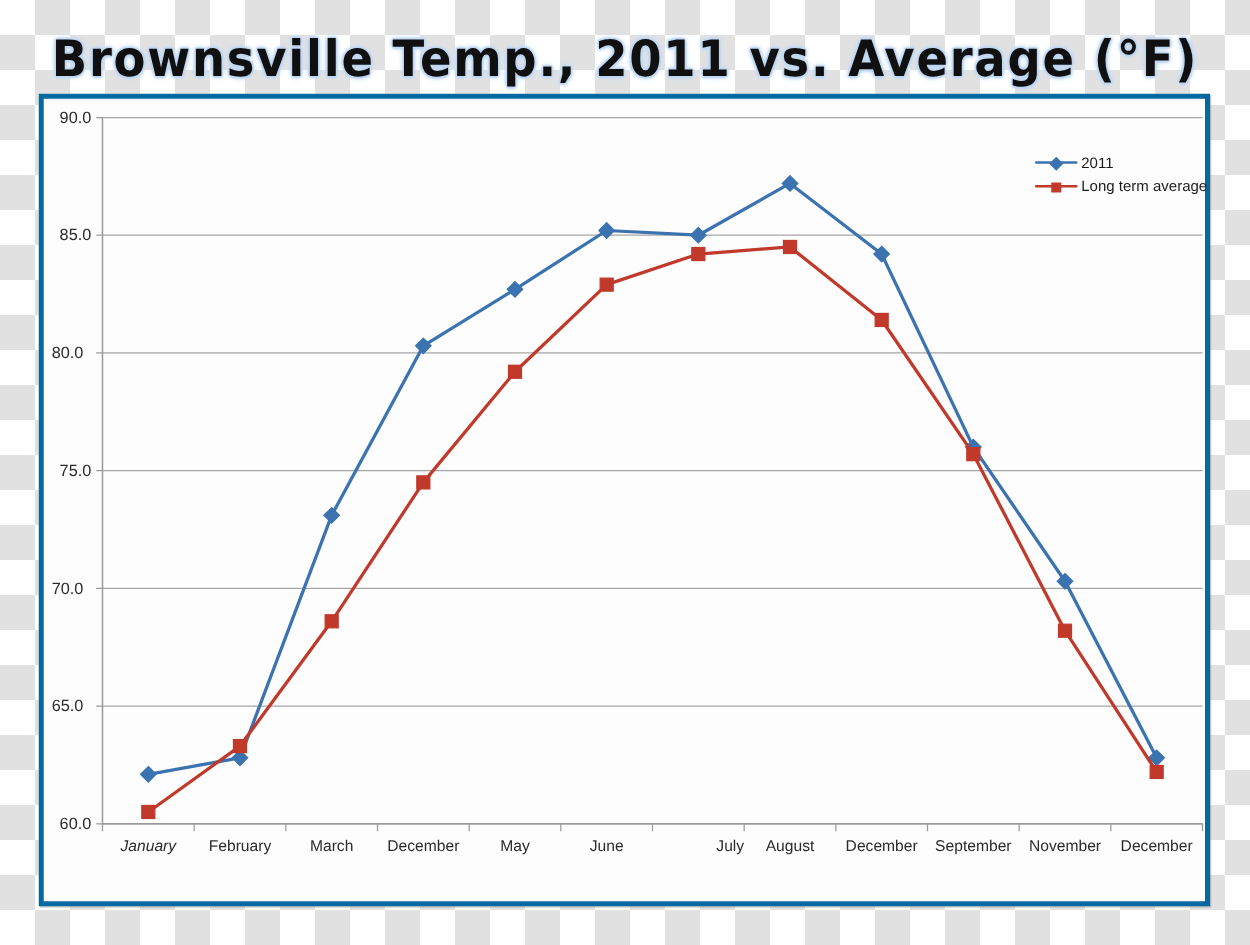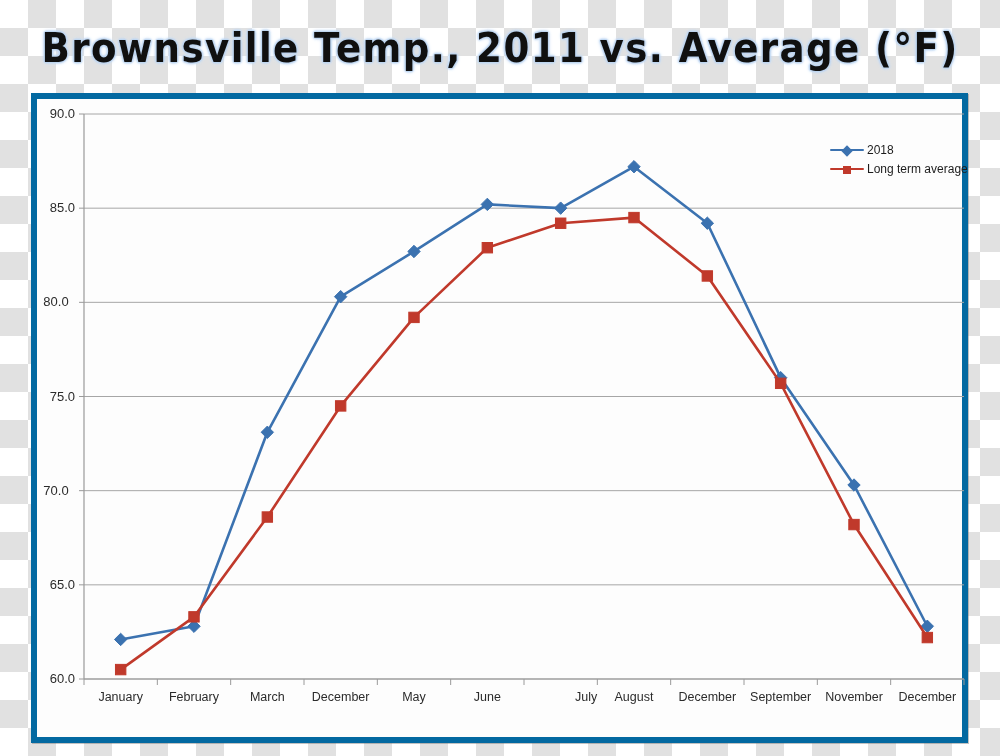--- a/index.html
+++ b/index.html
@@ -31,24 +31,23 @@
       1px 0 2px #b9d2ef, -1px 0 2px #b9d2ef,
       0 1px 2px #b9d2ef, 0 -1px 2px #b9d2ef;
     transform:scaleX(0.93);
     transform-origin:center center;
   }
 
   
   #chart-panel{
     position:absolute;left:31px;top:75px;width:937px;height:650px;
     background:#fdfdfd;
-    border:6px solid #0369a1;
+    border:4px solid #0369a1;
     box-shadow:1px 1px 0 rgba(120,120,120,.45);
     box-sizing:border-box;
-    margin-top:18px;
   }
 
   #plot-wrap{position:absolute;left:0;top:0;width:937px;height:650px;}
 
   .y-tick-label{
     position:absolute;
     right:908px;            
     font-size:13px;
     color:#2b2b2b;
     font-family:"Liberation Sans",sans-serif;
@@ -143,45 +142,45 @@
         <rect x="811.8" y="420.3666666666666" width="10.4" height="10.4" fill="#c0392b" stroke="#c0392b" stroke-width="1"></rect>
         <rect x="885.1333333333333" y="533.3666666666666" width="10.4" height="10.4" fill="#c0392b" stroke="#c0392b" stroke-width="1"></rect>
       </svg>
 
     <div id="y-labels">
         <div class="y-tick-label" style="right: auto; left: 0px; width: 38px; text-align: right; top: 7px;">90.0</div>
         <div class="y-tick-label" style="right: auto; left: 0px; width: 38px; text-align: right; top: 101.167px;">85.0</div>
         <div class="y-tick-label" style="right: auto; left: 0px; width: 38px; text-align: center; top: 195.333px;">80.0</div>
         <div class="y-tick-label" style="right: auto; left: 0px; width: 38px; text-align: right; top: 289.5px;">75.0</div>
         <div class="y-tick-label" style="right: auto; left: 0px; width: 38px; text-align: center; top: 383.667px;">70.0</div>
-        <div class="y-tick-label" style="right: auto; left: 0px; width: 38px; text-align: right; top: 477.833px;">65.0</div>
+        <div class="y-tick-label" style="right: auto; left: 0px; width: 38px; text-align: center; top: 477.833px;">65.0</div>
         <div class="y-tick-label" style="right: auto; left: 0px; width: 38px; text-align: right; top: 572px;">60.0</div>
       </div>
     <div id="x-labels">
-        <div class="x-tick-label" style="left: 47px; width: 73.3333px; top: 591px;">January</div>
+        <div class="x-tick-label" style="left: 47px; width: 73.3333px; top: 591px; font-style: italic;">January</div>
         <div class="x-tick-label" style="left: 120.333px; width: 73.3333px; top: 591px;">February</div>
         <div class="x-tick-label" style="left: 193.667px; width: 73.3333px; top: 591px;">March</div>
         <div class="x-tick-label" style="left: 267px; width: 73.3333px; top: 591px;">December</div>
         <div class="x-tick-label" style="left: 340.333px; width: 73.3333px; top: 591px;">May</div>
         <div class="x-tick-label" style="left: 413.667px; width: 73.3333px; top: 591px;">June</div>
         <div class="x-tick-label" style="left: 487px; width: 73.3333px; top: 591px; text-align: right;">July</div>
         <div class="x-tick-label" style="left: 560.333px; width: 73.3333px; top: 591px;">August</div>
         <div class="x-tick-label" style="left: 633.667px; width: 73.3333px; top: 591px;">December</div>
         <div class="x-tick-label" style="left: 707px; width: 73.3333px; top: 591px;">September</div>
         <div class="x-tick-label" style="left: 780.333px; width: 73.3333px; top: 591px;">November</div>
         <div class="x-tick-label" style="left: 853.667px; width: 73.3333px; top: 591px;">December</div>
       </div>
 
     <div id="legend">
         <div class="legend-row">
           <span class="legend-swatch">
             <span class="lline" style="background: rgb(59, 114, 176);"></span>
             <span class="lmk diamond" style="background: rgb(59, 114, 176);"></span>
           </span>
-          <span class="legend-label">2018</span>
+          <span class="legend-label">2011</span>
         </div>
         <div class="legend-row">
           <span class="legend-swatch">
             <span class="lline" style="background: rgb(192, 57, 43);"></span>
             <span class="lmk square" style="background: rgb(192, 57, 43);"></span>
           </span>
           <span class="legend-label">Long term average</span>
         </div>
       </div>
   </div>

